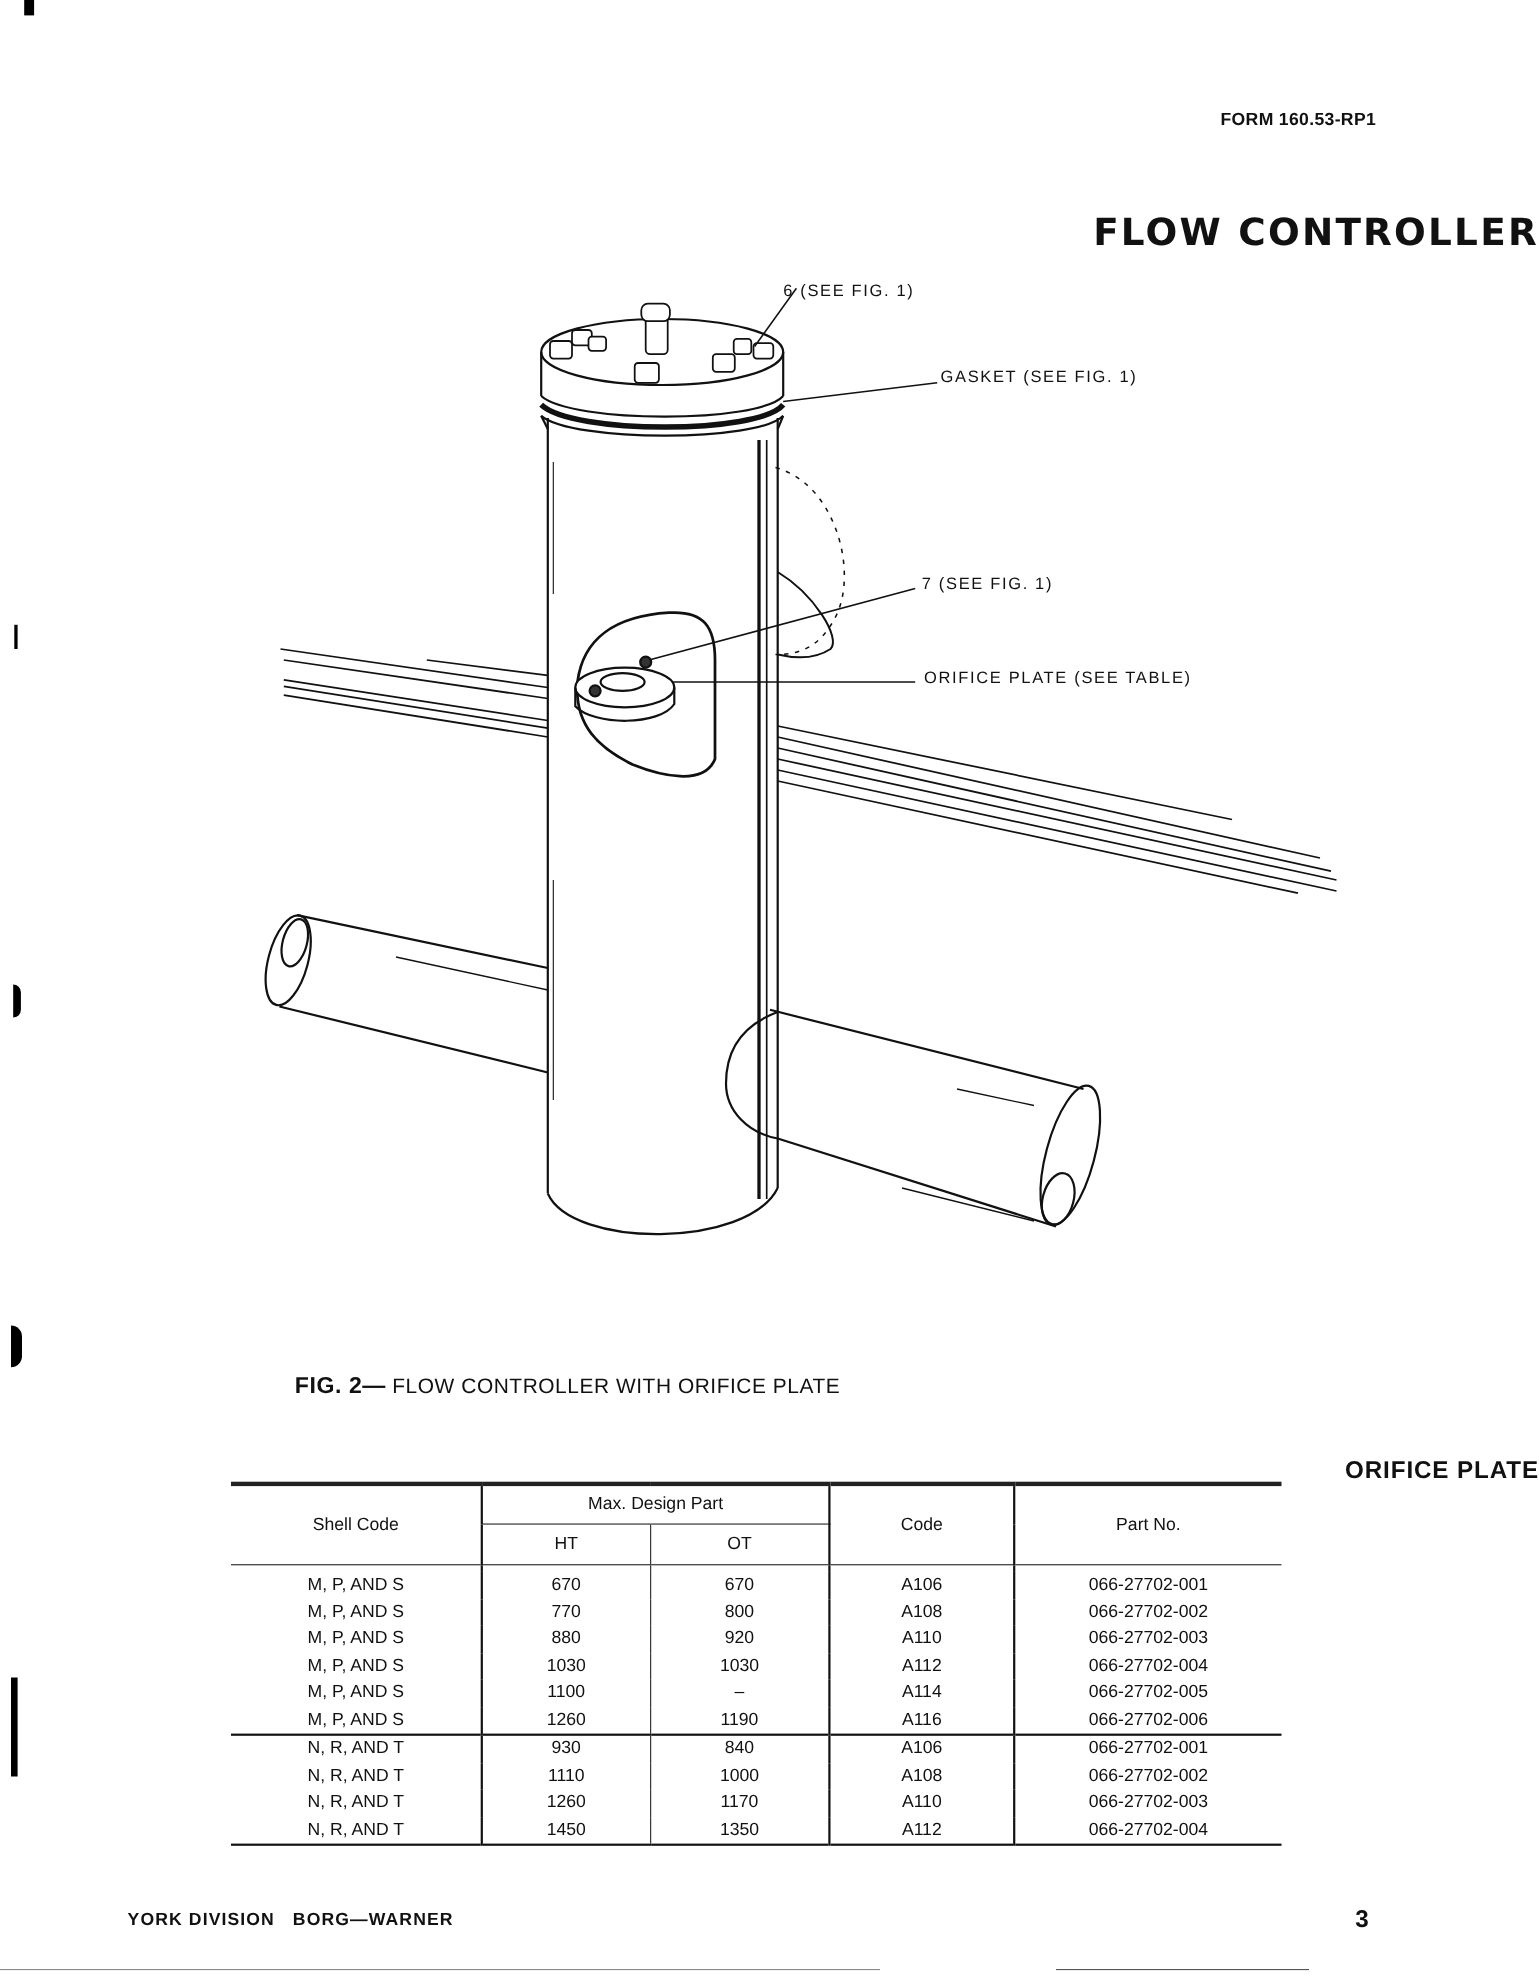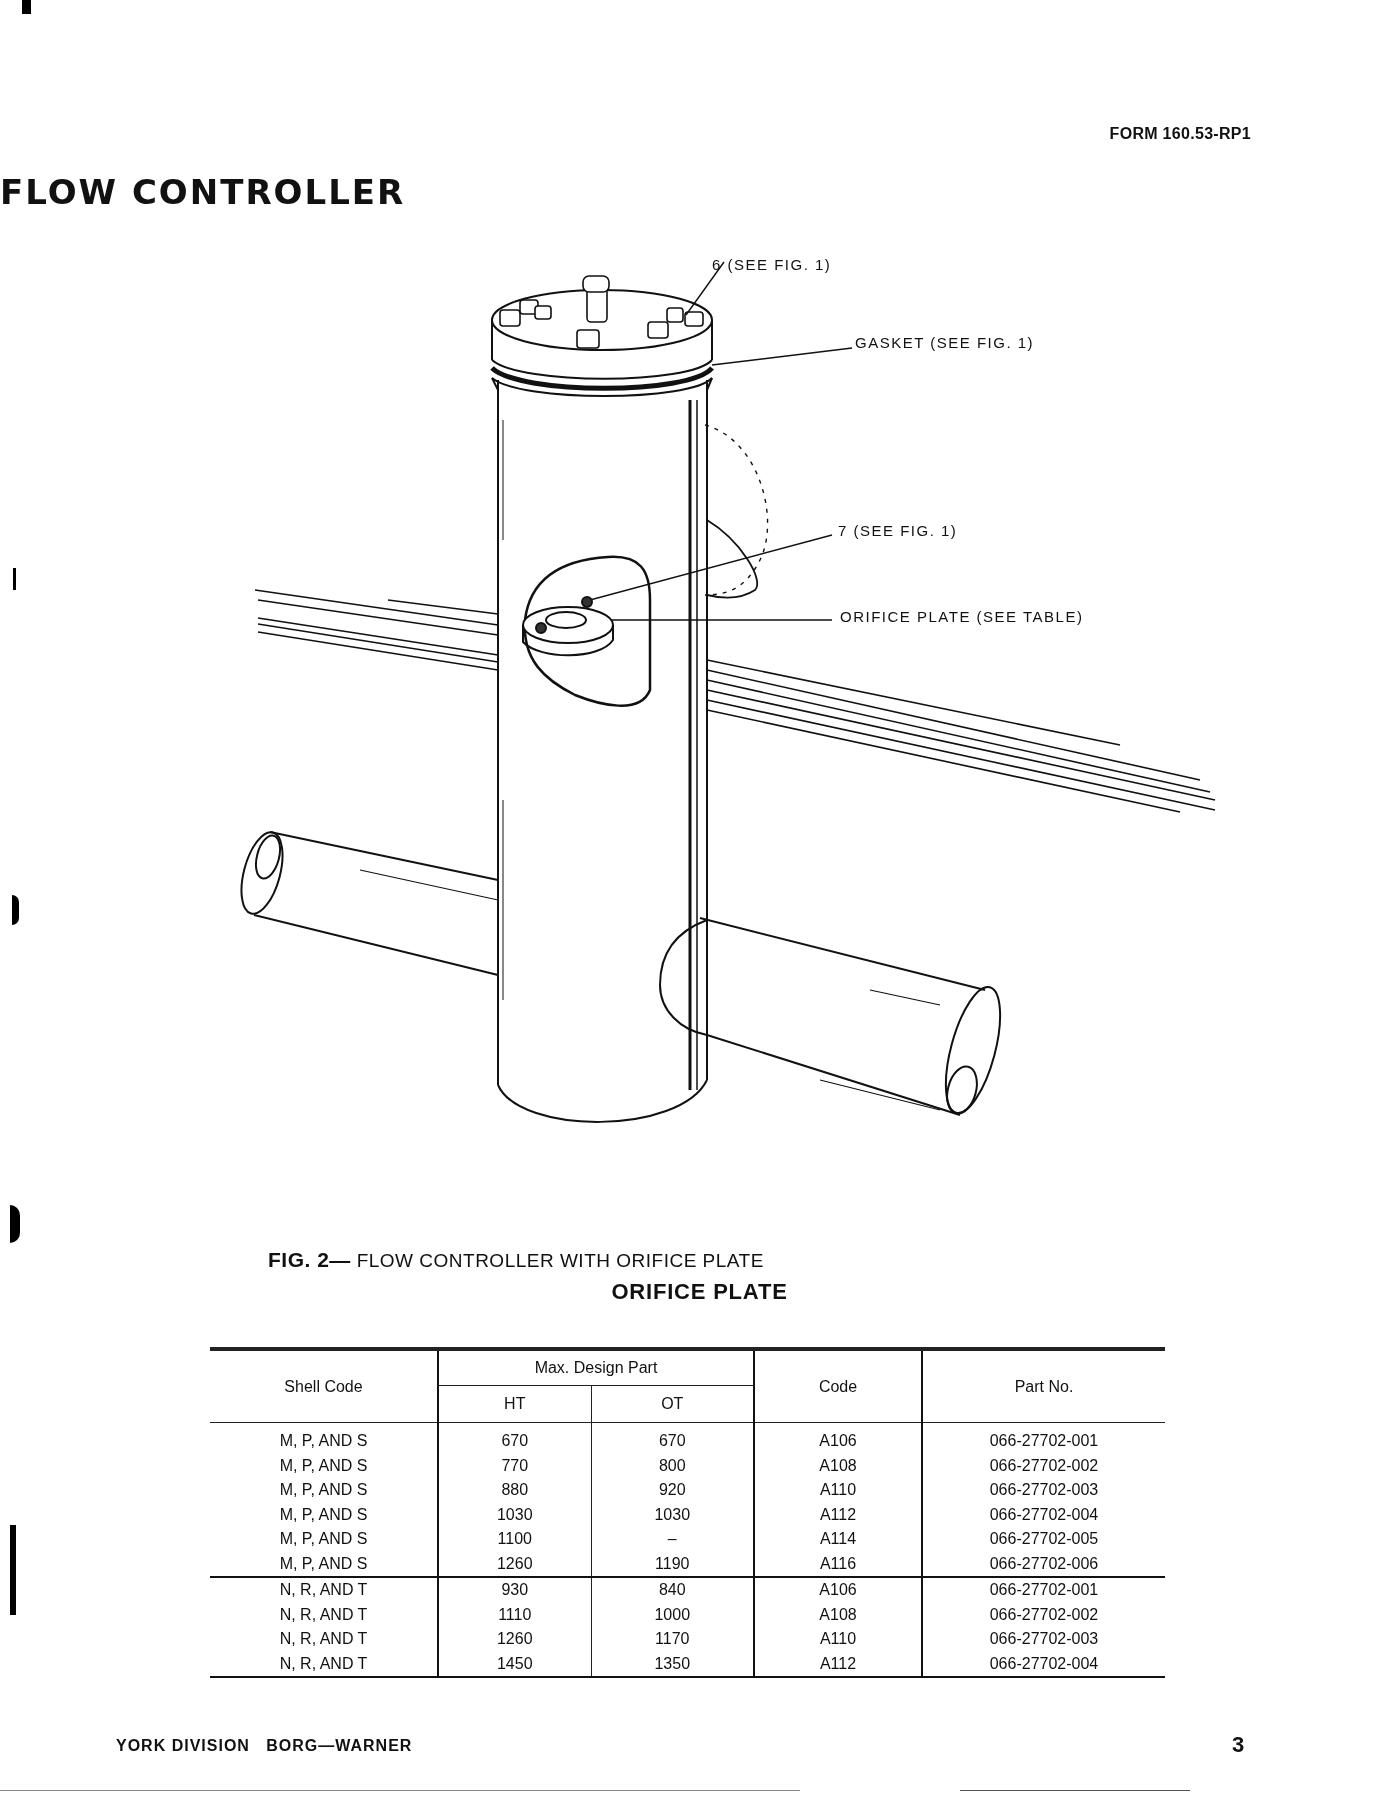--- a/index.html
+++ b/index.html
@@ -1,23 +1,23 @@
 <!DOCTYPE html>
 <html><head>
 <meta charset="utf-8">
 <style>
   html,body{margin:0;padding:0;background:#fff;}
   body{width:1399px;height:1800px;position:relative;overflow:hidden;font-family:"Liberation Sans",sans-serif;color:#111;}
   .abs{position:absolute;}
-  .form-no{top:101px;right:148px;font-size:16px;font-weight:bold;letter-spacing:0.3px;margin-top:24px;}
-  .title{top:172px;left:0;width:1399px;text-align:left;font-size:34px;font-weight:bold;letter-spacing:2px;font-family:"DejaVu Sans",sans-serif;}
+  .form-no{top:101px;right:148px;font-size:16px;font-weight:bold;letter-spacing:0.3px;}
+  .title{top:192px;left:0;width:1399px;text-align:right;font-size:34px;font-weight:bold;letter-spacing:2px;font-family:"DejaVu Sans",sans-serif;}
   .callout{font-size:15px;letter-spacing:1.5px;}
   .fig-caption{top:1248px;left:268px;font-size:19px;letter-spacing:0.5px;}
   .fig-caption b{font-size:21px;margin-top:32px;}
-  .table-title{top:1279px;left:0;width:1399px;text-align:center;font-size:22px;font-weight:bold;letter-spacing:0.8px;}
+  .table-title{top:1324px;left:0;width:1399px;text-align:right;font-size:22px;font-weight:bold;letter-spacing:0.8px;}
   table.orifice{position:absolute;top:1347px;left:210px;width:955px;border-collapse:collapse;font-size:16px;}
   table.orifice td, table.orifice th{padding:0;text-align:center;font-weight:normal;}
   .hdr-top{border-top:4px solid #222;}
   .vl{border-left:2px solid #111;}
   .hdr-row th{height:34px;}
   .hdr-sub th{height:36px;border-top:1px solid #222;}
   .hdr-bottom td{border-top:1.5px solid #222;height:6px;}
   tbody.grp td{height:24.5px;line-height:24.5px;}
   tbody.grp2 tr:first-child td{border-top:2px solid #111;}
   .tbl-bottom td{border-top:2px solid #111;height:0;}

